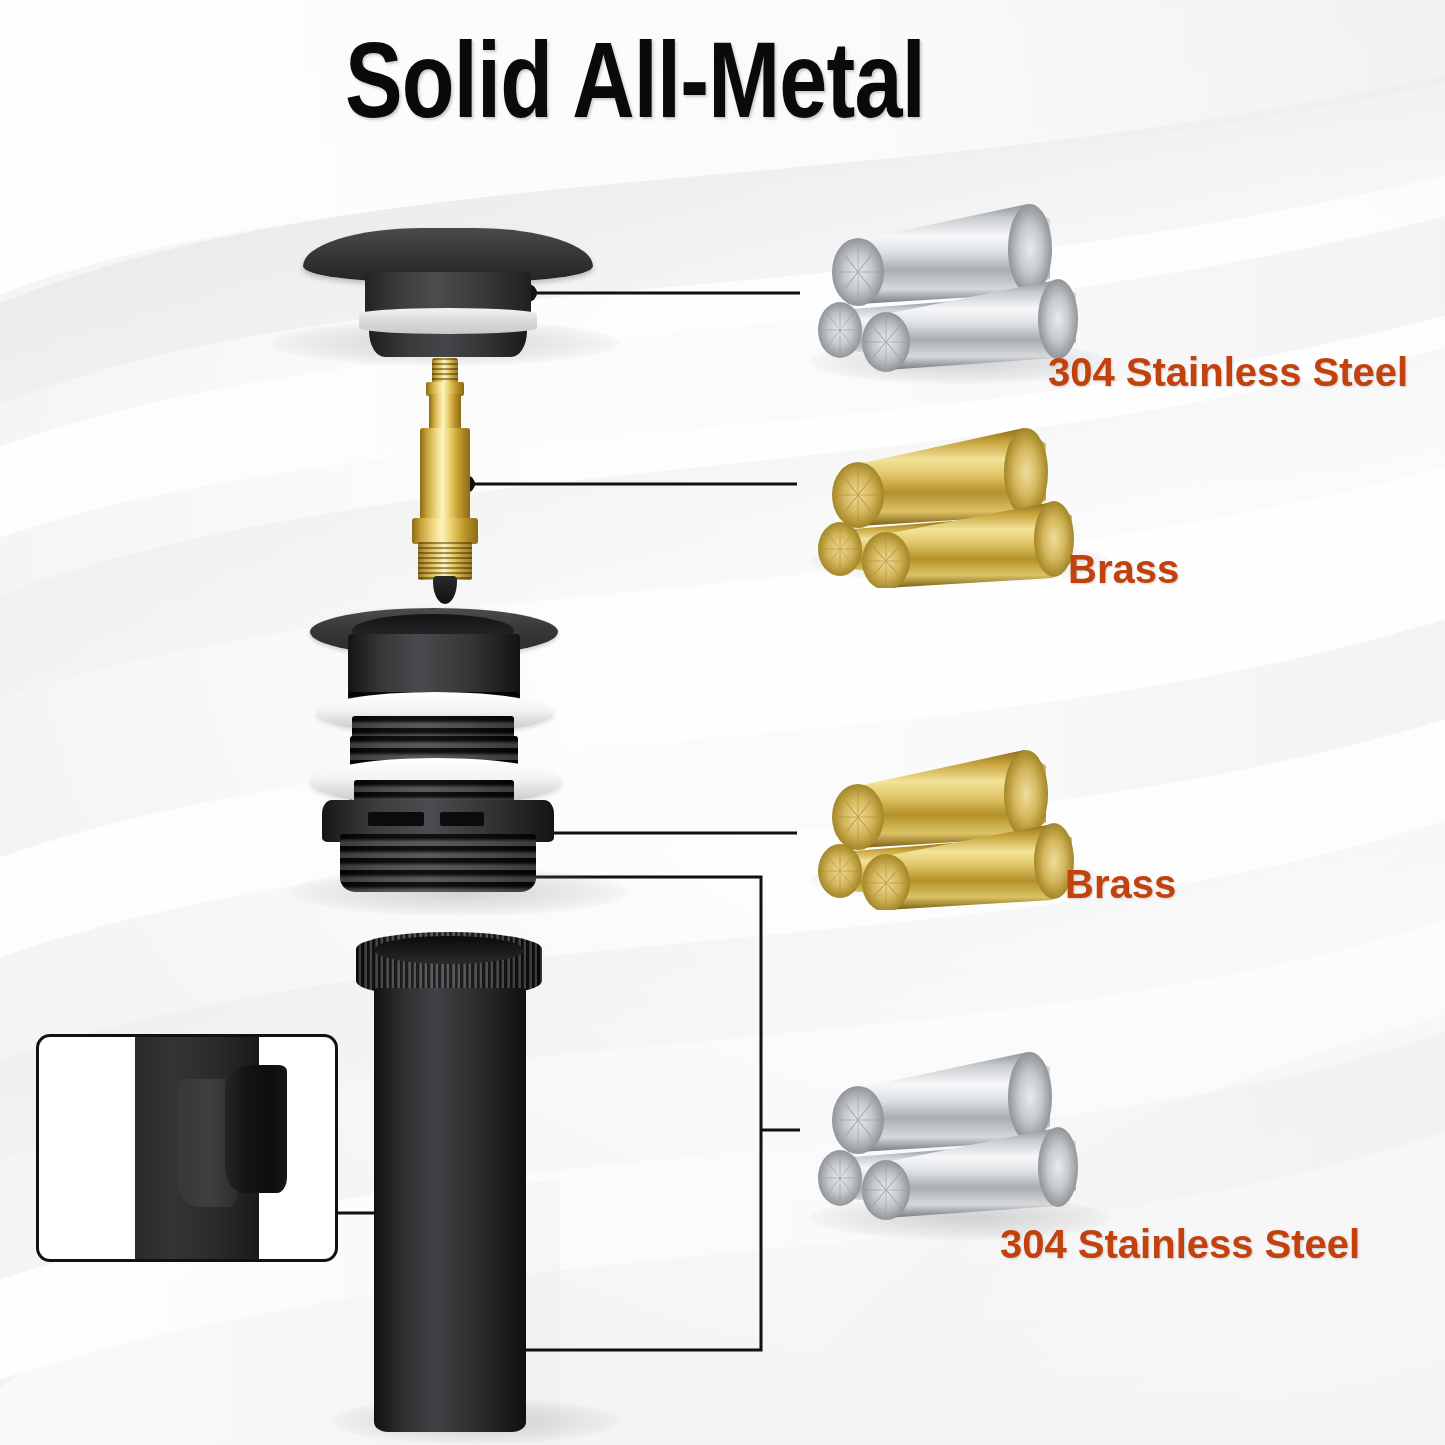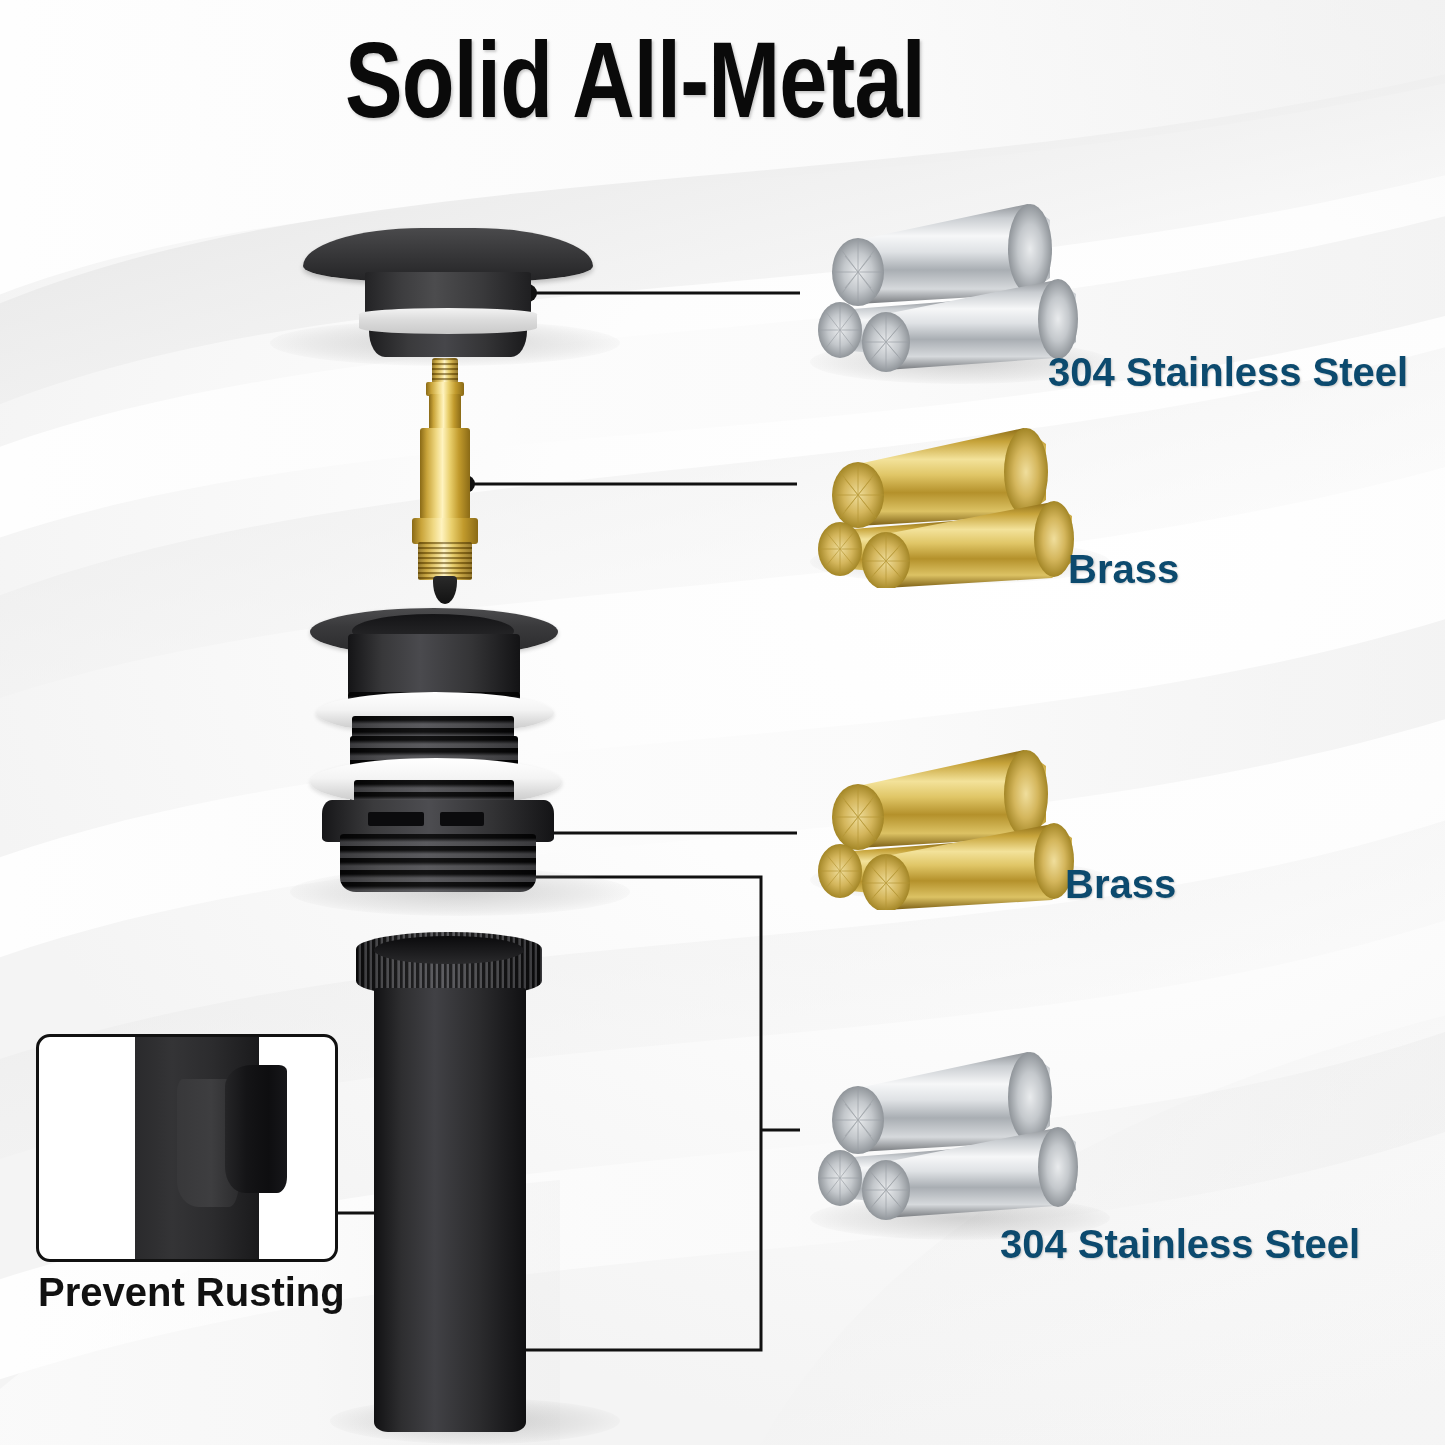--- a/index.html
+++ b/index.html
@@ -39,21 +39,21 @@
     transform-origin: left top;
     white-space: nowrap;
     text-shadow: 2px 2px 3px rgba(140,140,140,0.45);
   }
 
   
   .mat-label {
     position: absolute;
     font-size: 40px;
     font-weight: bold;
-    color: #0c4a6e;
+    color: #c2410c;
     white-space: nowrap;
     text-shadow: 1px 1px 2px rgba(160,160,160,0.5);
   }
   .inset-label {
     position: absolute;
     font-size: 40px;
     font-weight: bold;
     color: #111111;
     white-space: nowrap;
   }
@@ -565,15 +565,14 @@
       </g>
     </g>
   </svg>
   <div class="mat-label" style="left:1000px; top:1222px;">304 Stainless Steel</div>
 
   <div class="inset-box" style="left:36px; top:1034px; width:296px; height:222px;">
     <div class="inset-tube" style="left:96px; top:-4px; width:124px; height:230px;"></div>
     <div class="inset-peel-under" style="left:138px; top:42px; width:62px; height:128px;"></div>
     <div class="inset-peel-flap" style="left:186px; top:28px; width:62px; height:128px;"></div>
   </div>
-  <div class="inset-label" style="left:38px; top:1270px;">Prevent Rusting</div>
 
 </div>
 
 </body></html>

